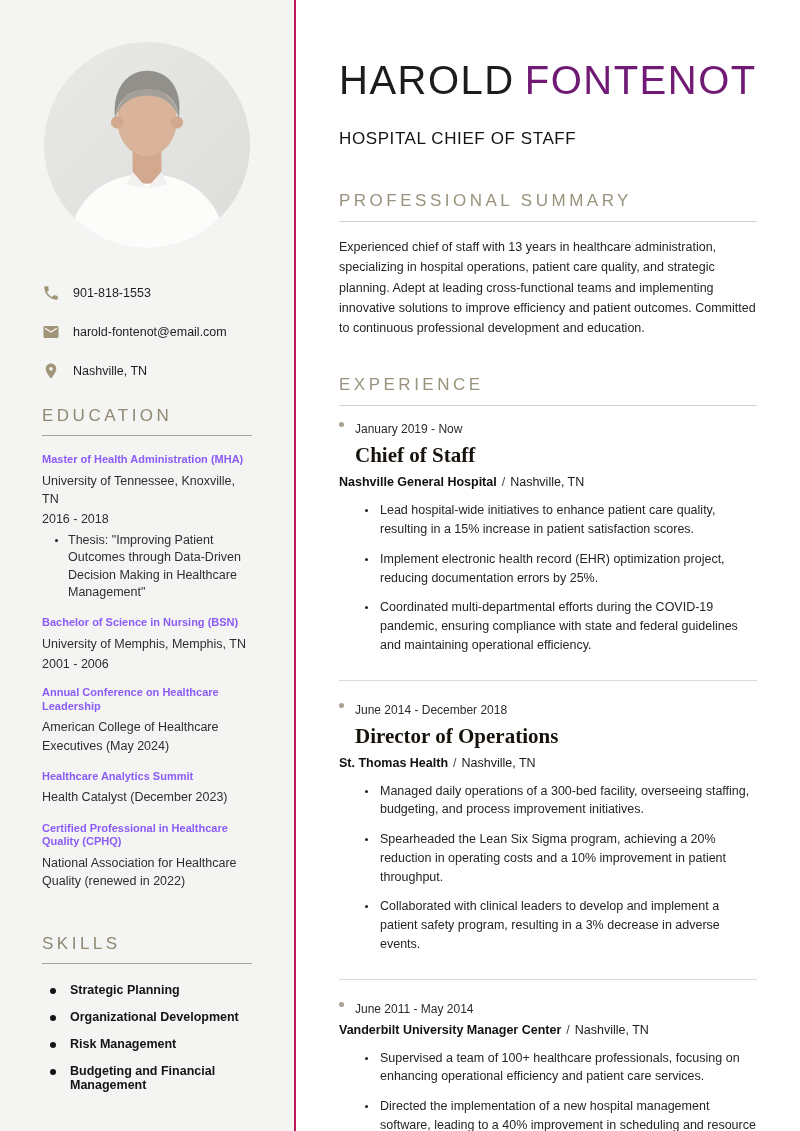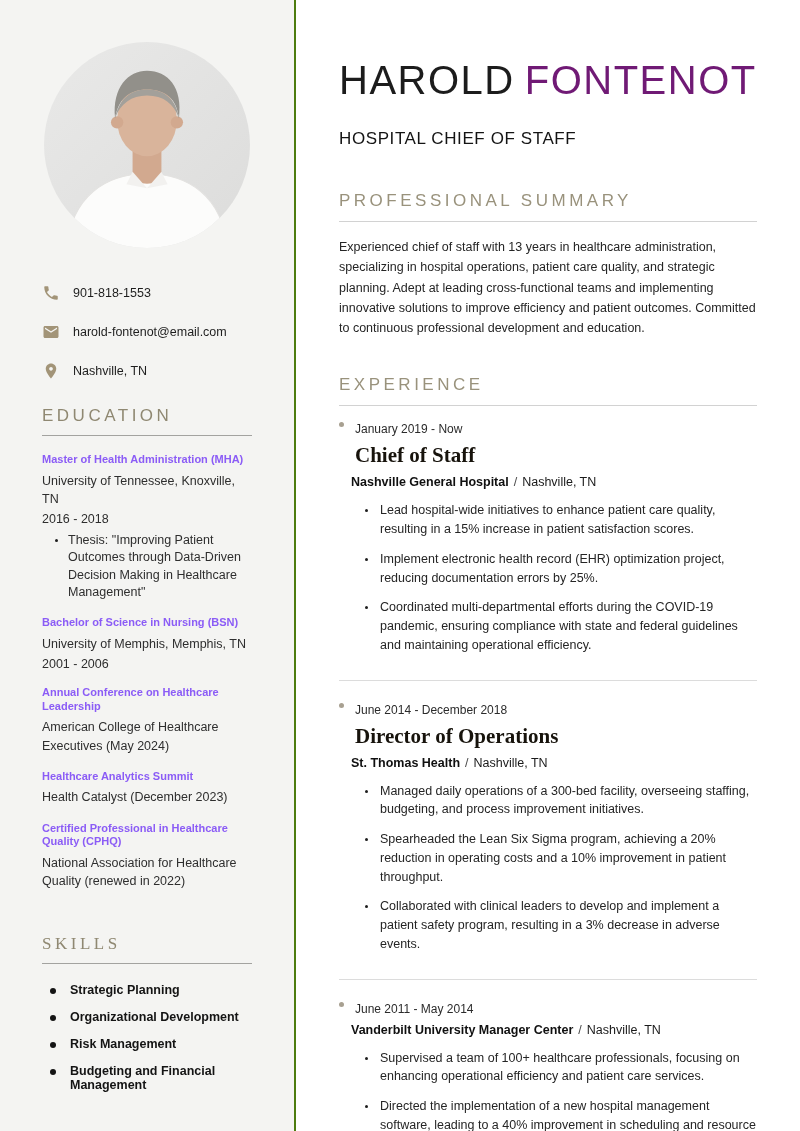--- a/index.html
+++ b/index.html
@@ -14,21 +14,21 @@
     display: flex;
     background: #ffffff;
     overflow: hidden;
   }
 
   
   .sidebar {
     width: 296px;
     min-width: 296px;
     background: #f4f4f2;
-    border-right: 2px solid #4d7c0f;
+    border-right: 2px solid #be185d;
     padding: 42px 42px 36px 42px;
   }
   .photo-wrap { width: 206px; height: 206px; margin: 0 auto; }
   .photo-wrap svg { display: block; }
 
   .contact { margin-top: 36px; }
   .contact-row { display: flex; align-items: center; margin-bottom: 21px; }
   .contact-row .cicon { width: 18px; height: 18px; margin-right: 13px; flex: none; }
   .contact-row .cicon svg { width: 18px; height: 18px; fill: #a29478; display: block; }
   .contact-row .cval { font-size: 12.5px; color: #1e1e1e; }
@@ -112,21 +112,21 @@
     background: #a8a091; margin-right: 11px; flex: none;
   }
   .job-title {
     font-family: "Liberation Serif", serif;
     font-size: 21px;
     font-weight: bold;
     color: #17130c;
     margin-top: 7px;
     margin-left: 16px;
   }
-  .job-company { margin-top: 7px; margin-left: 12px; font-size: 12.5px; color: #1a1a1a; }
+  .job-company { margin-top: 7px; margin-left: 0; font-size: 12.5px; color: #1a1a1a; }
   .job-company .co { font-weight: bold; color: #101010; }
   .job-company .sep { color: #4a4a4a; margin: 0 5px; }
   .job-bullets { margin: 12px 0 0 0; padding-left: 39px; }
   .job-bullets li {
     font-size: 12.5px; color: #252525; line-height: 1.5;
     margin-bottom: 11px;
     padding-left: 2px;
   }
   .job-bullets li::marker { font-size: 10px; color: #1e1e1e; }
   .job-divider { border: none; border-top: 1px solid #dcdcdc; margin: 25px 0 22px 0; }
@@ -225,21 +225,21 @@
         <div class="edu-sub">Health Catalyst (December 2023)</div>
       </div>
 
       <div class="edu-item">
         <div class="edu-title">Certified Professional in Healthcare Quality (CPHQ)</div>
         <div class="edu-sub">National Association for Healthcare Quality (renewed in 2022)</div>
       </div>
     </div>
 
     <div class="side-section skills-section">
-      <div class="side-heading" style="margin-bottom:0;font-family:Liberation Serif, serif;">SKILLS</div>
+      <div class="side-heading" style="margin-bottom:0;">SKILLS</div>
       <ul class="skills-list">
         <li><span class="dot"></span><span>Strategic Planning</span></li>
         <li><span class="dot"></span><span>Organizational Development</span></li>
         <li><span class="dot"></span><span>Risk Management</span></li>
         <li><span class="dot"></span><span>Budgeting and Financial Management</span></li>
 
       </ul>
     </div>
   </aside>
 

